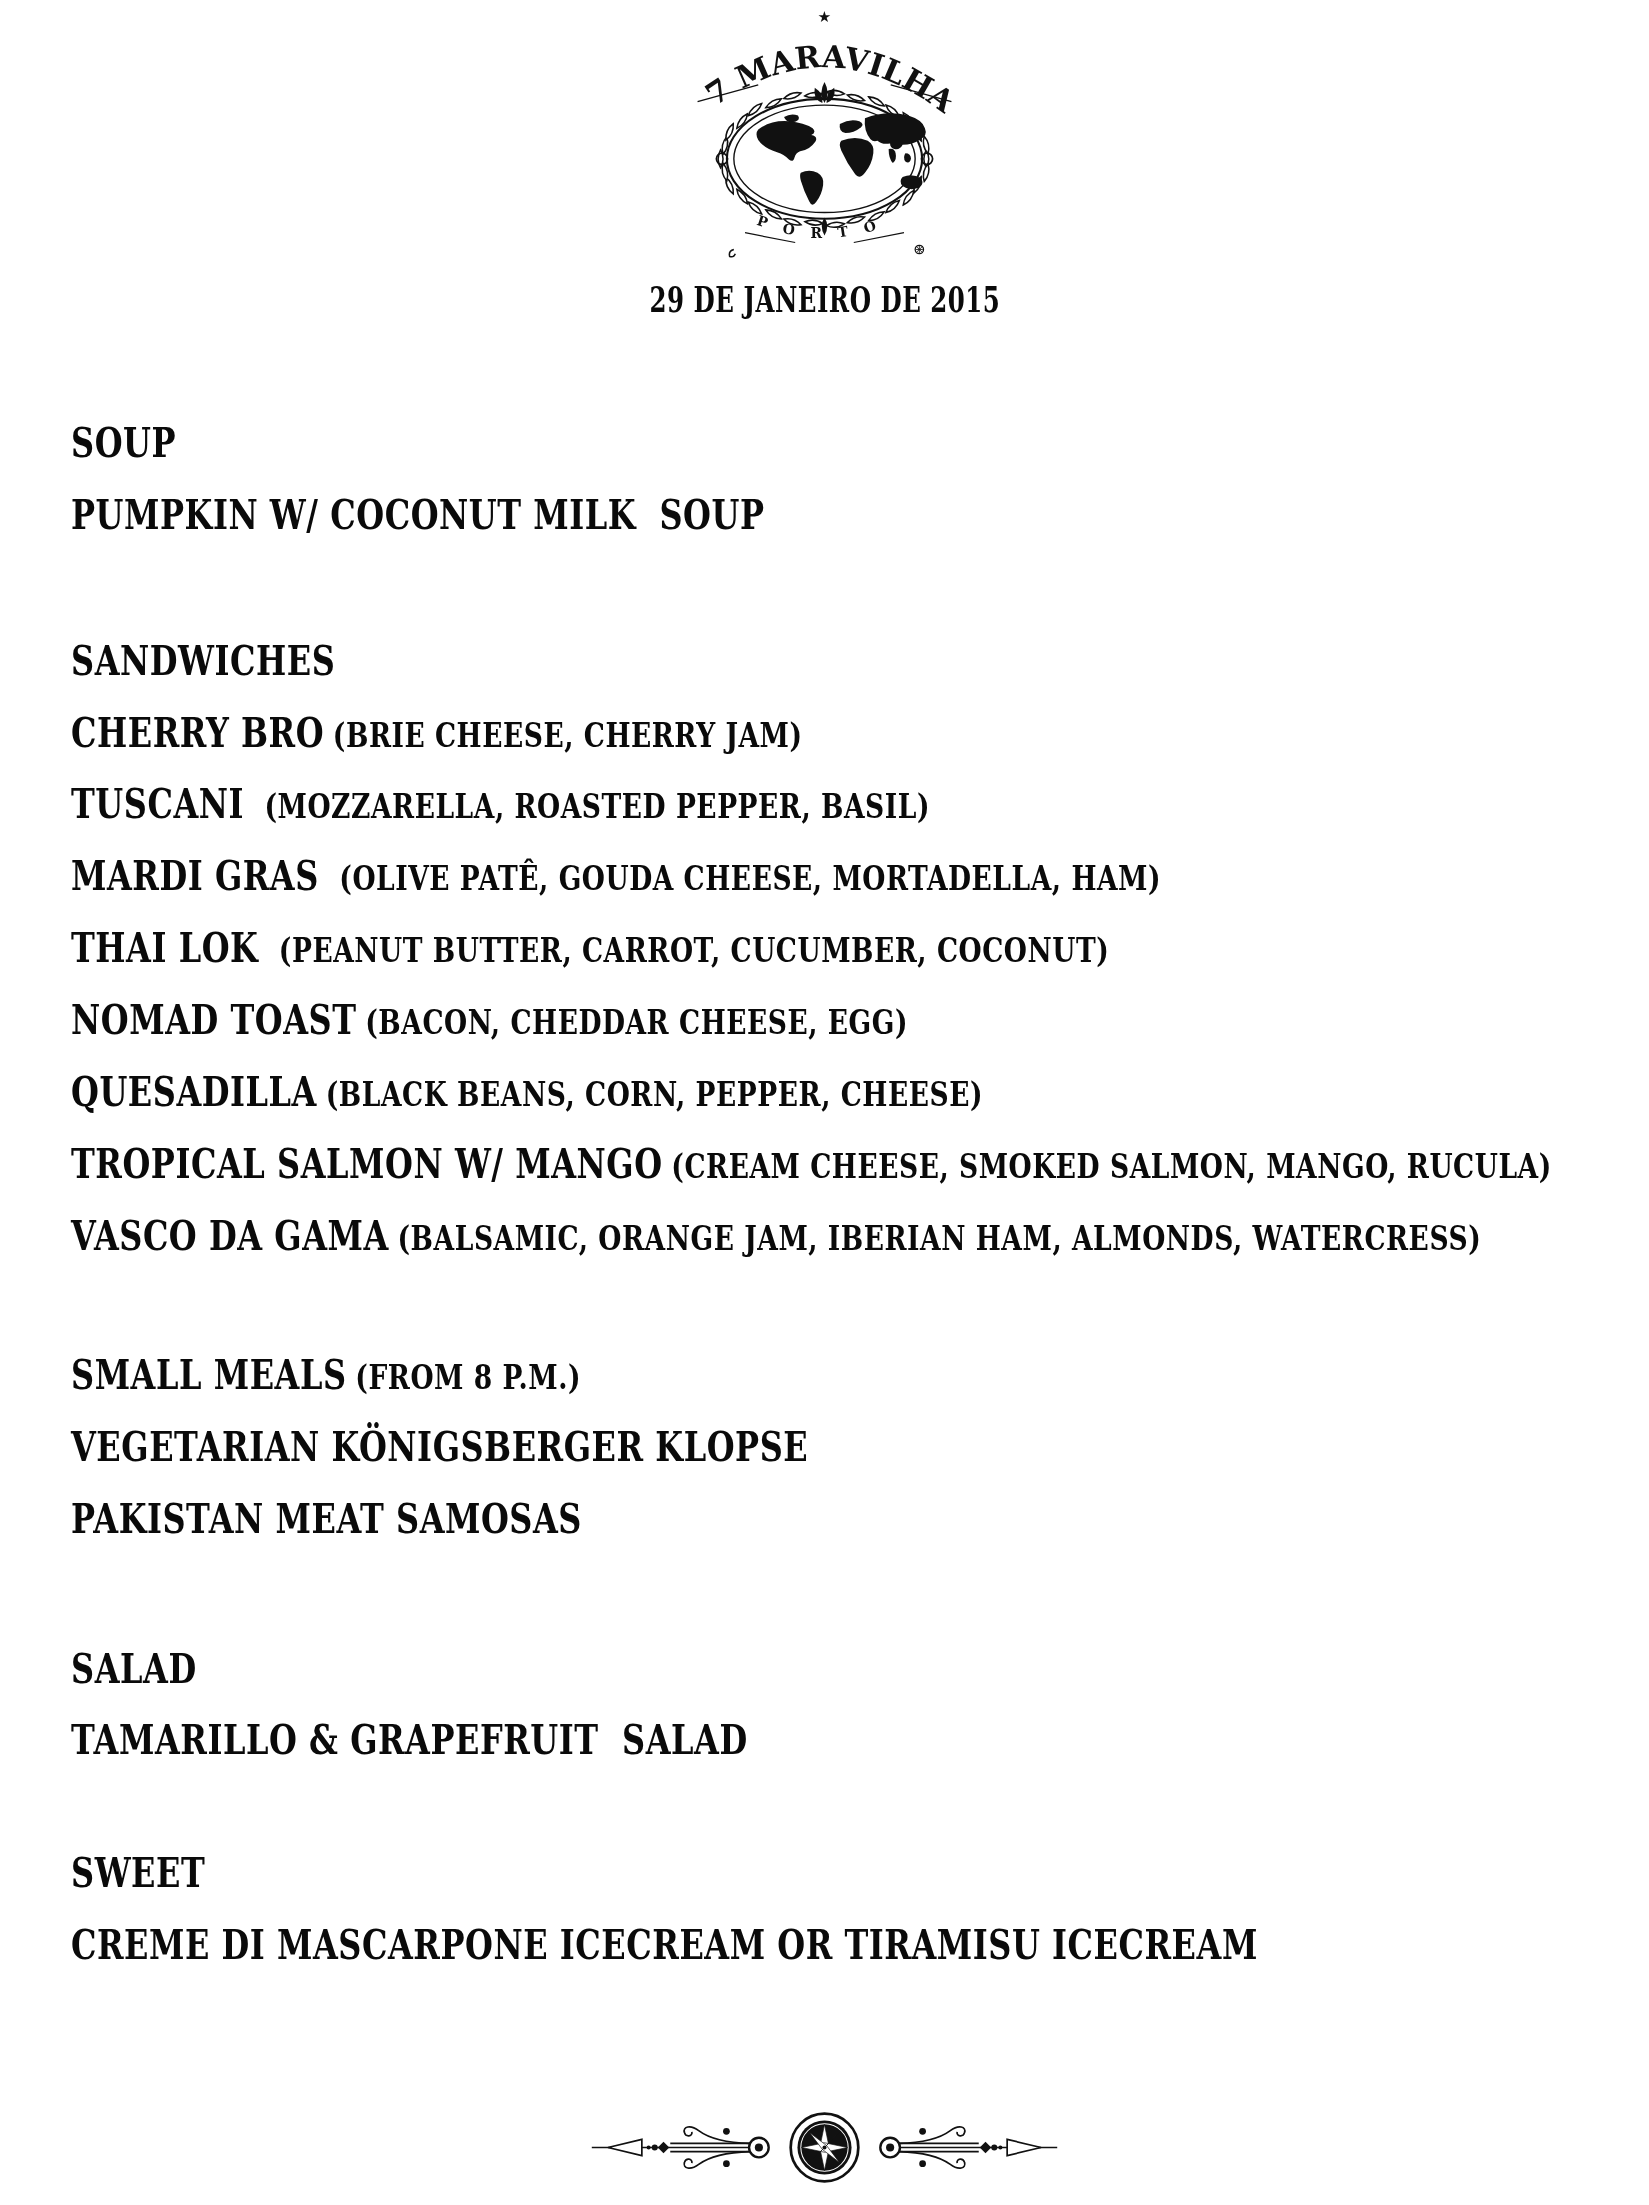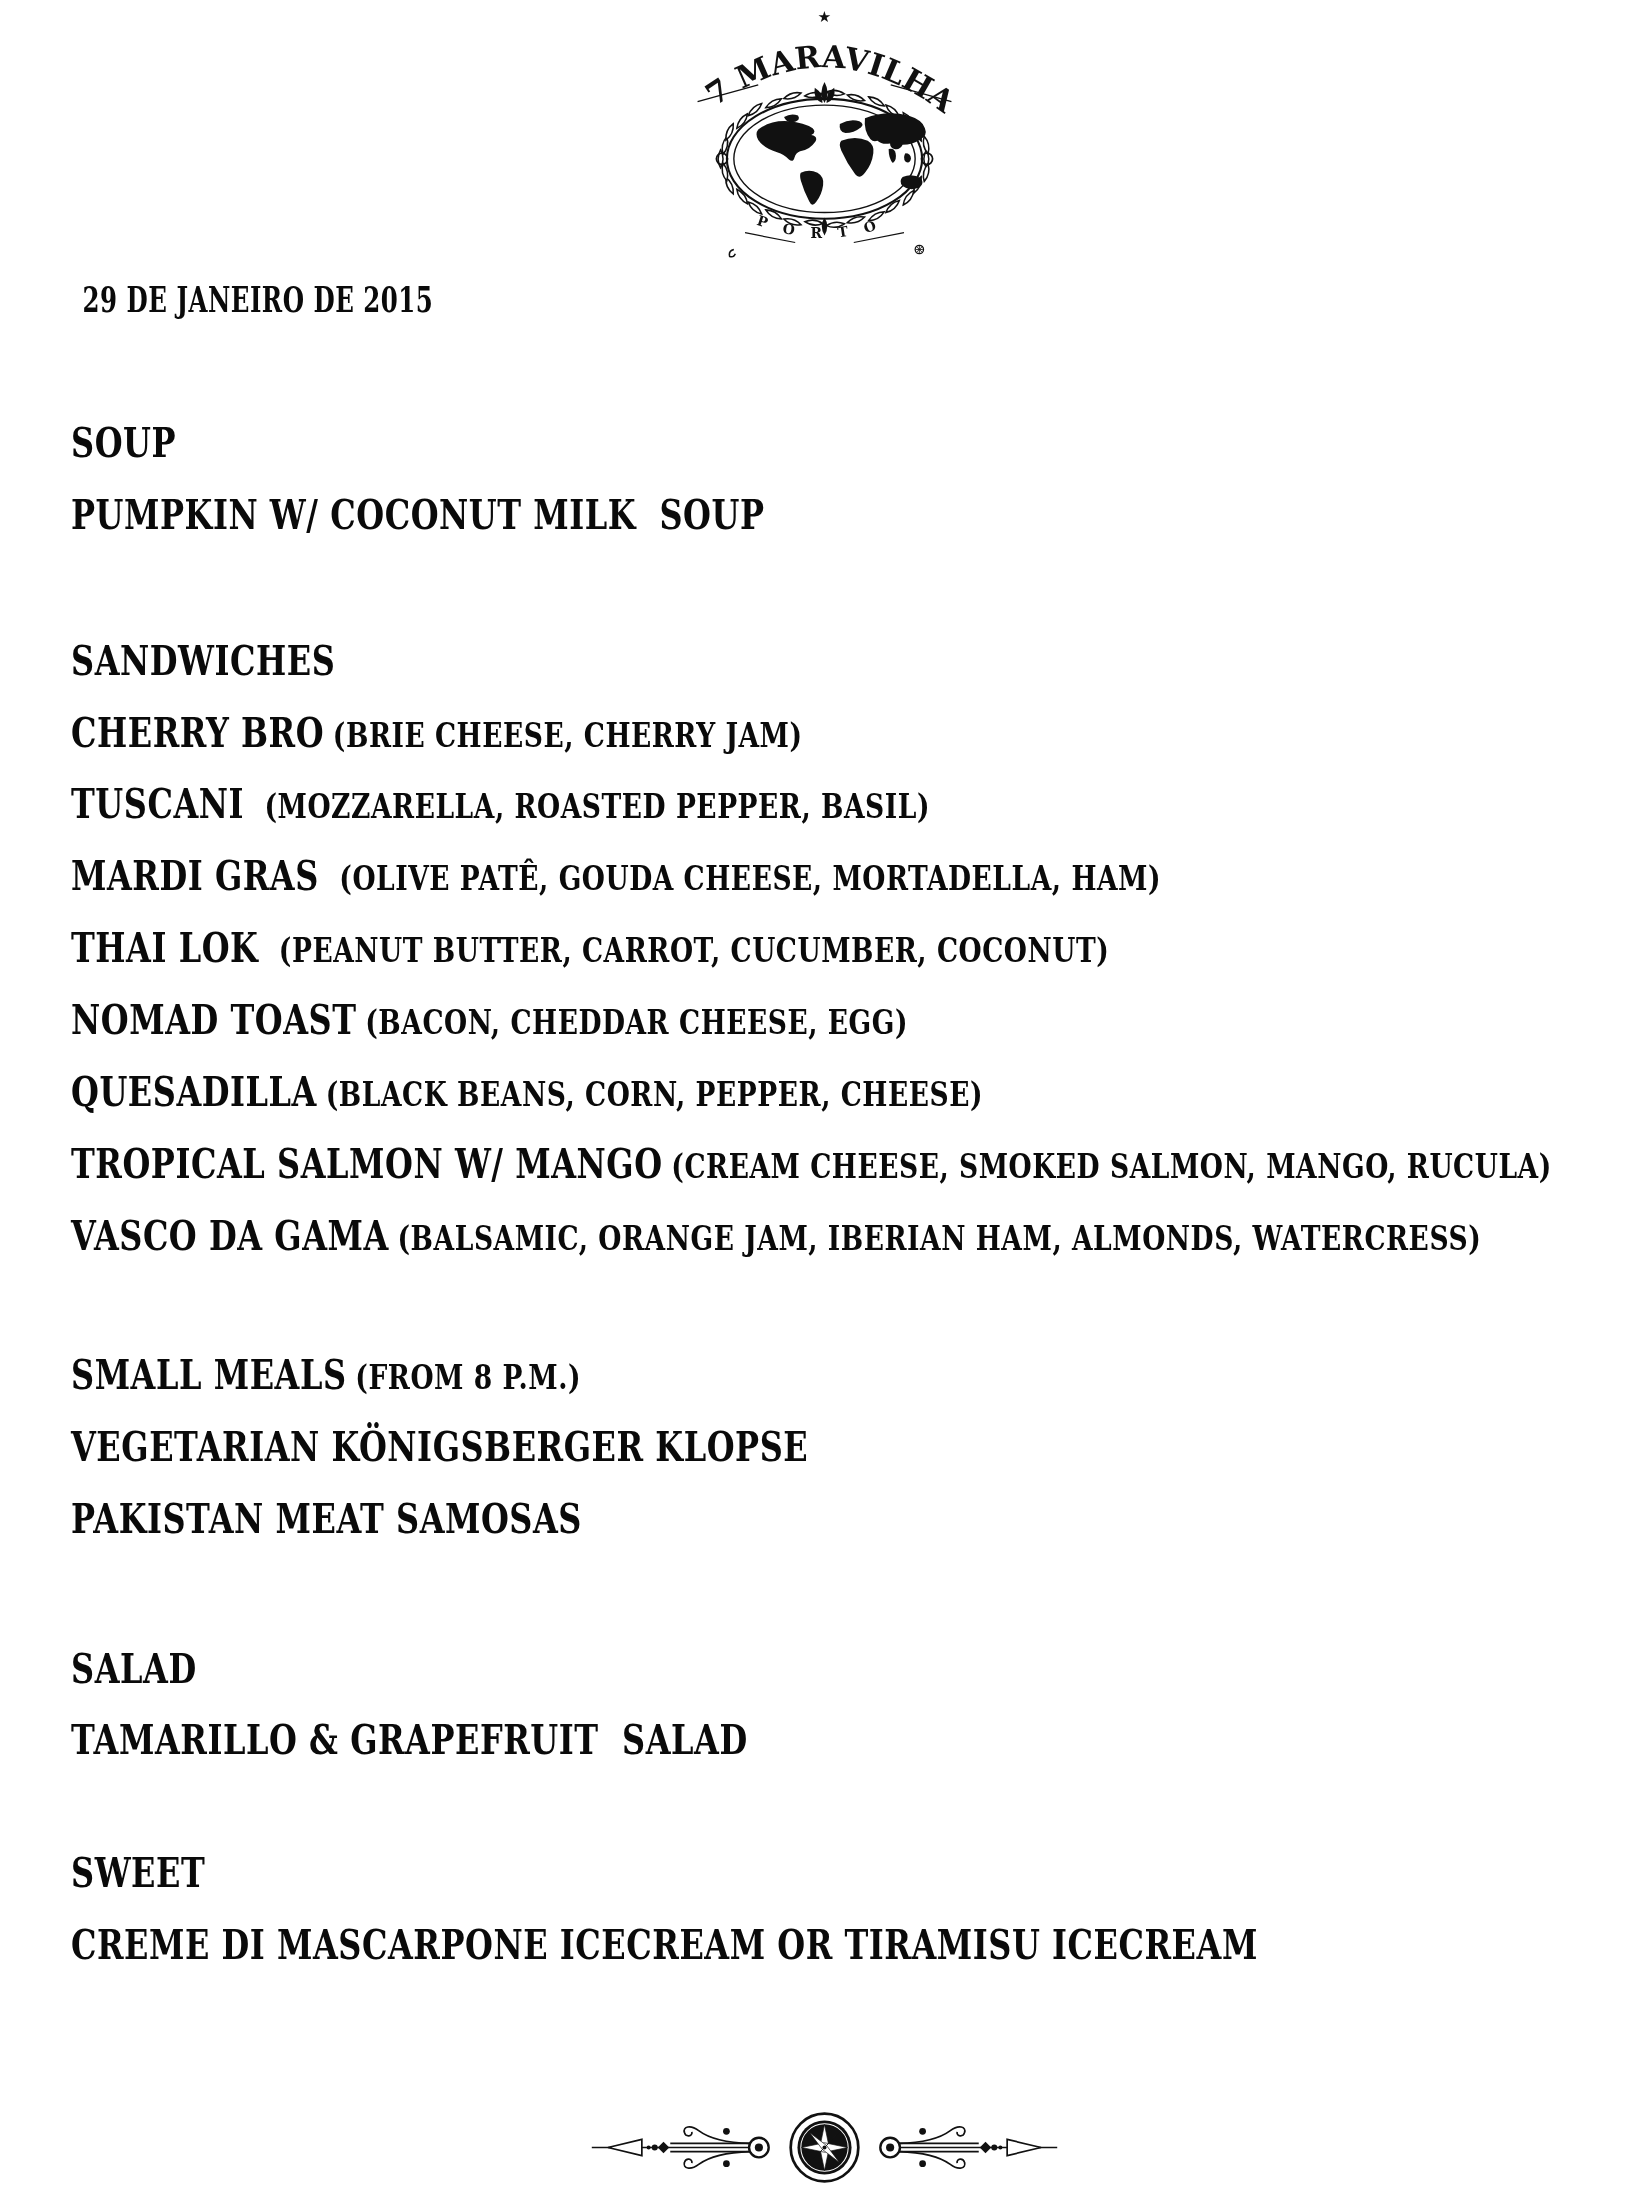--- a/index.html
+++ b/index.html
@@ -3,21 +3,21 @@
 <meta charset="utf-8">
 <style>
   html,body{margin:0;padding:0;background:#ffffff;}
   .page{position:relative;width:1650px;height:2205px;background:#fff;overflow:hidden;
         font-family:"DejaVu Serif",serif;color:#0a0a0a;}
   
   .line{position:absolute;left:71px;line-height:1;white-space:pre;
         transform:scaleX(0.78);transform-origin:0 0;}
   .name{font-weight:700;font-size:41px;letter-spacing:0.7px;}
   .detail{font-weight:700;font-size:34px;letter-spacing:0.7px;margin-left:11.2px;}
-  .date-wrap{position:absolute;top:281px;left:0;width:100%;line-height:1;}
+  .date-wrap{position:absolute;top:281px;left:0;width:100%;text-align:center;line-height:1;}
   .date-text{display:inline-block;font-weight:700;font-size:36px;letter-spacing:0.7px;
              transform:scaleX(0.68);transform-origin:50% 0;white-space:pre;}
   .logo-svg{position:absolute;left:685px;top:4.2px;width:279px;height:265px;}
   .divider-svg{position:absolute;left:587px;top:2090px;width:475px;height:115px;}
   svg text{font-family:"DejaVu Serif",serif;}
 </style>
 </head>
 <body>
 
 <div class="page">

